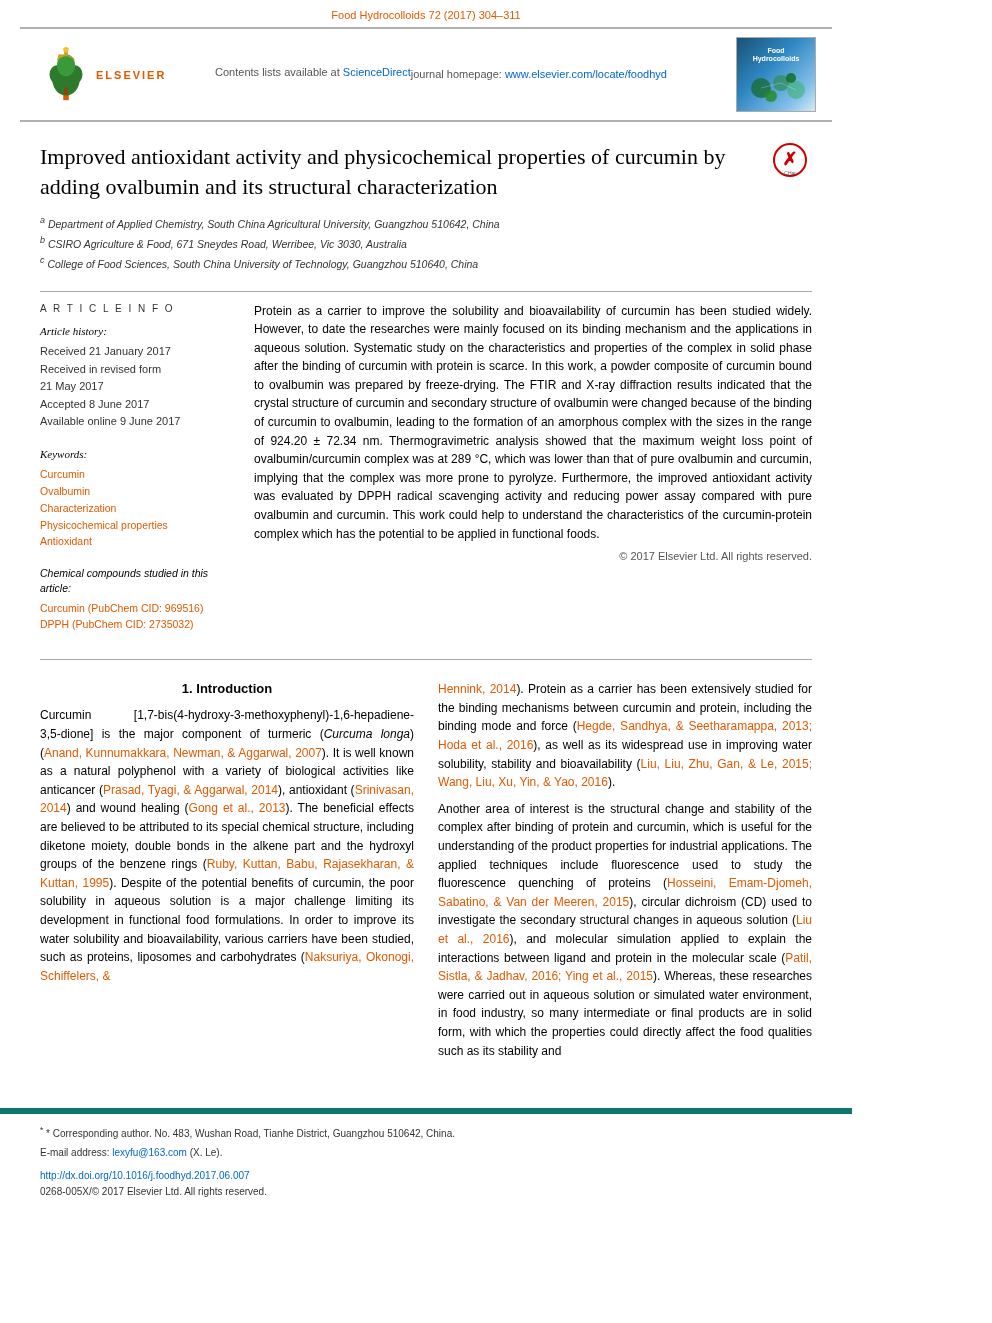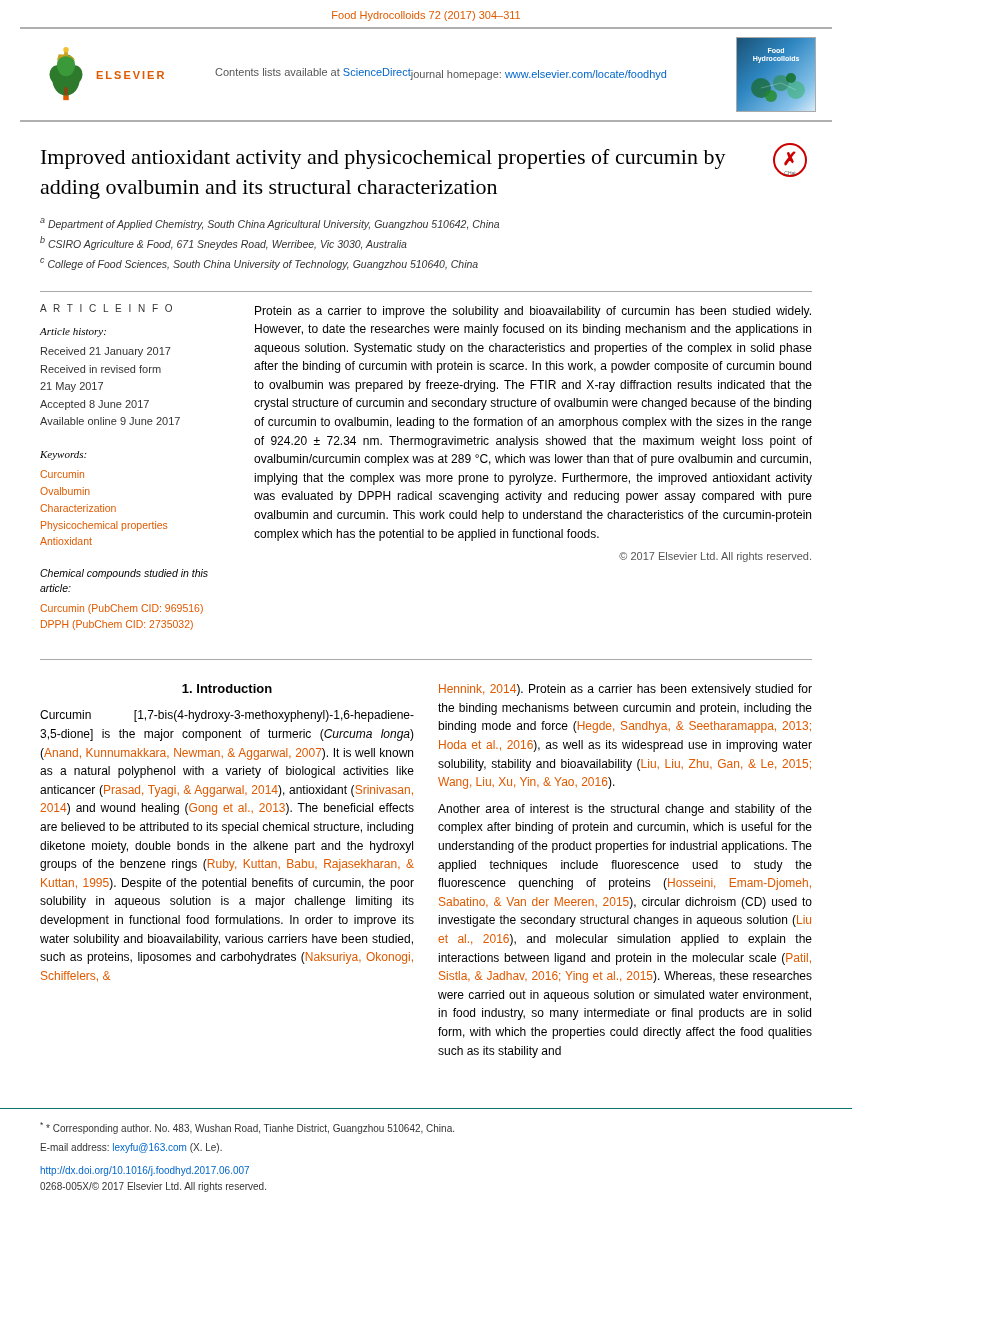--- a/index.html
+++ b/index.html
@@ -287,21 +287,21 @@
       color: #000;
       margin-bottom: 8px;
     }
     .body-text .inline-ref {
       color: #e05a00;
     }
     
     .article-footer {
       margin-top: 20px;
       padding: 10px 40px;
-      border-top: 1px solid #0f766e;
+      border-top: 6px solid #0f766e;
     }
     .footnote-text {
       font-size: 10px;
       font-family: Arial, sans-serif;
       color: #333;
       line-height: 1.5;
       margin-bottom: 4px;
     }
     .doi-link {
       color: #0066cc;

